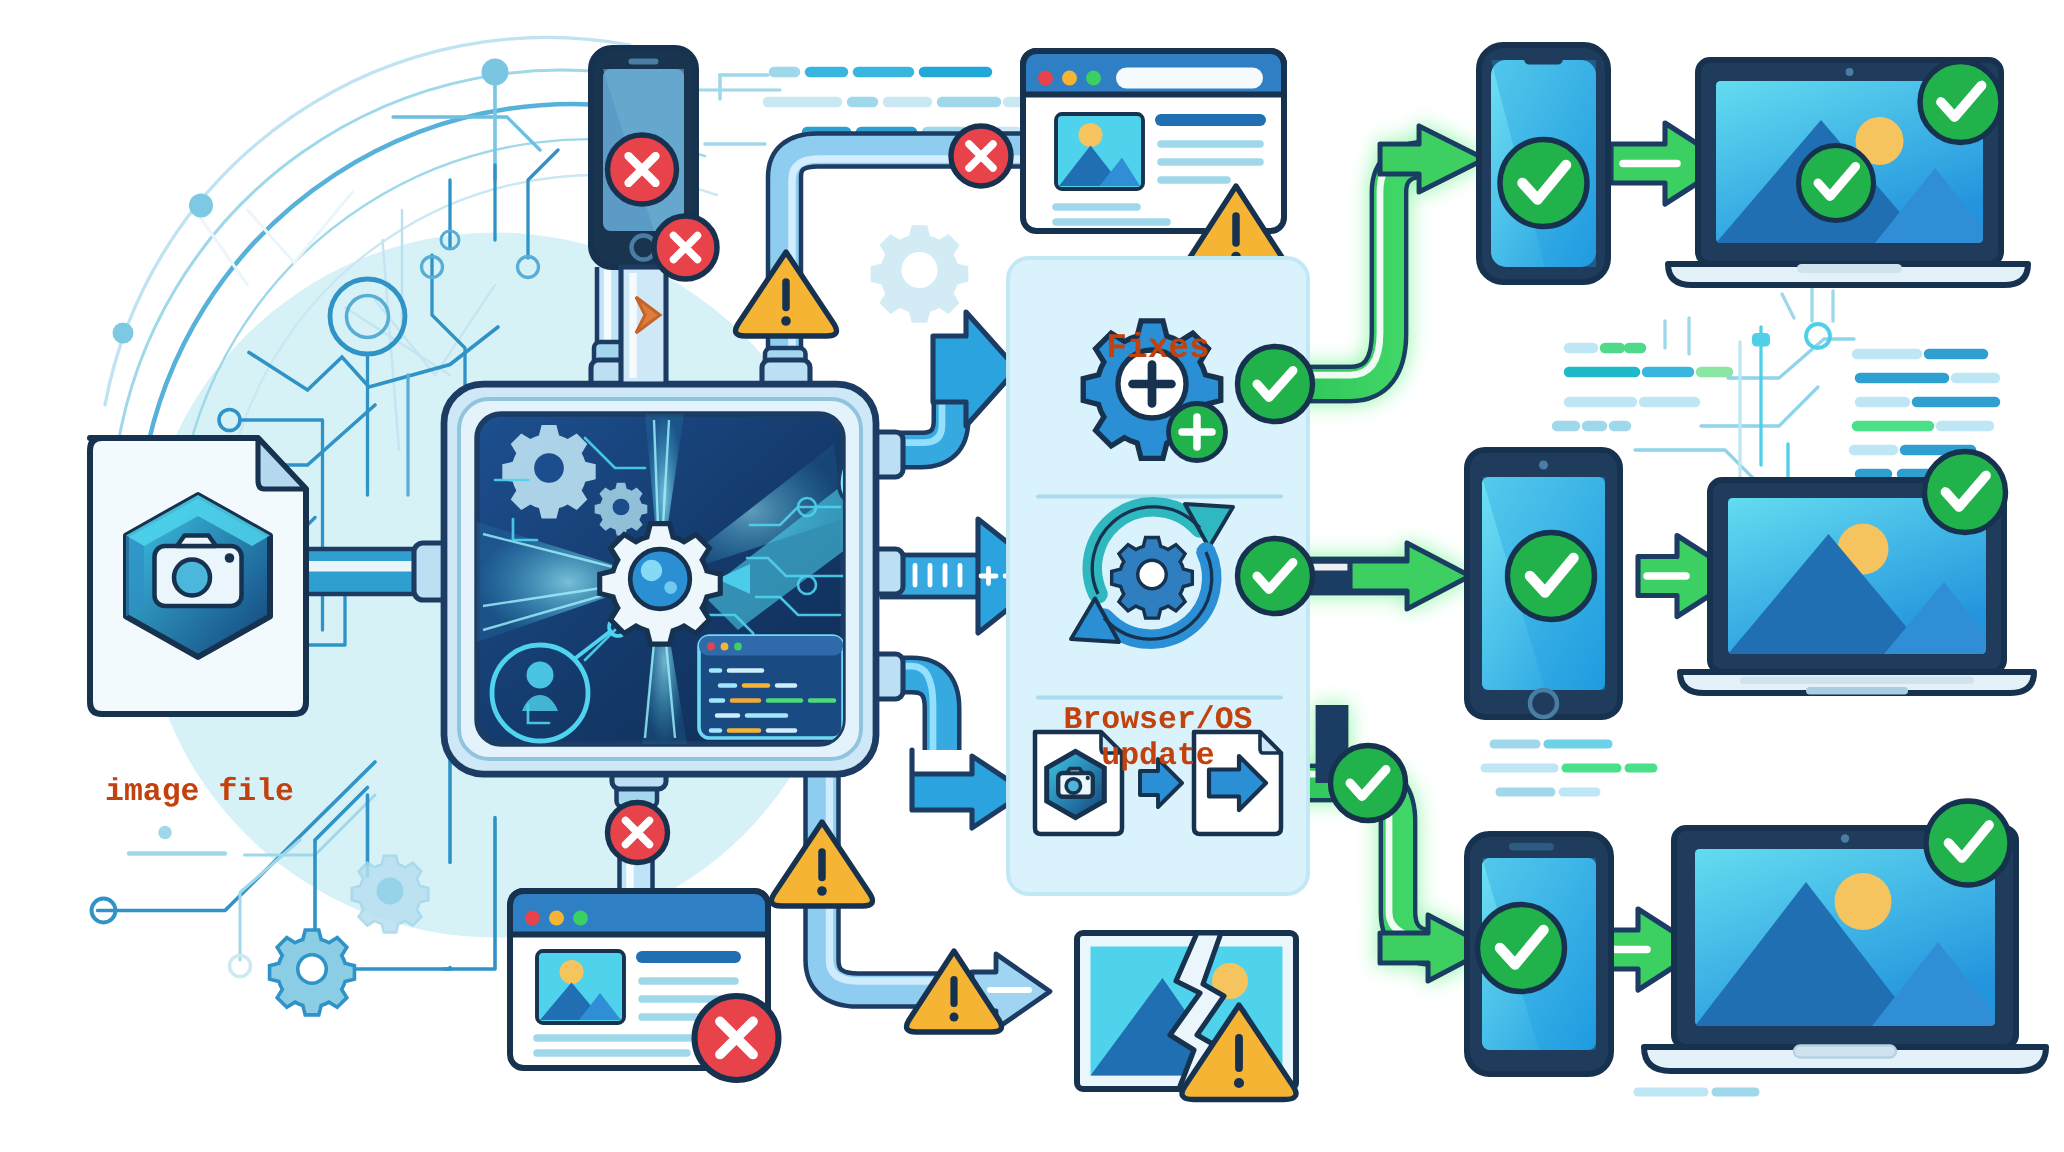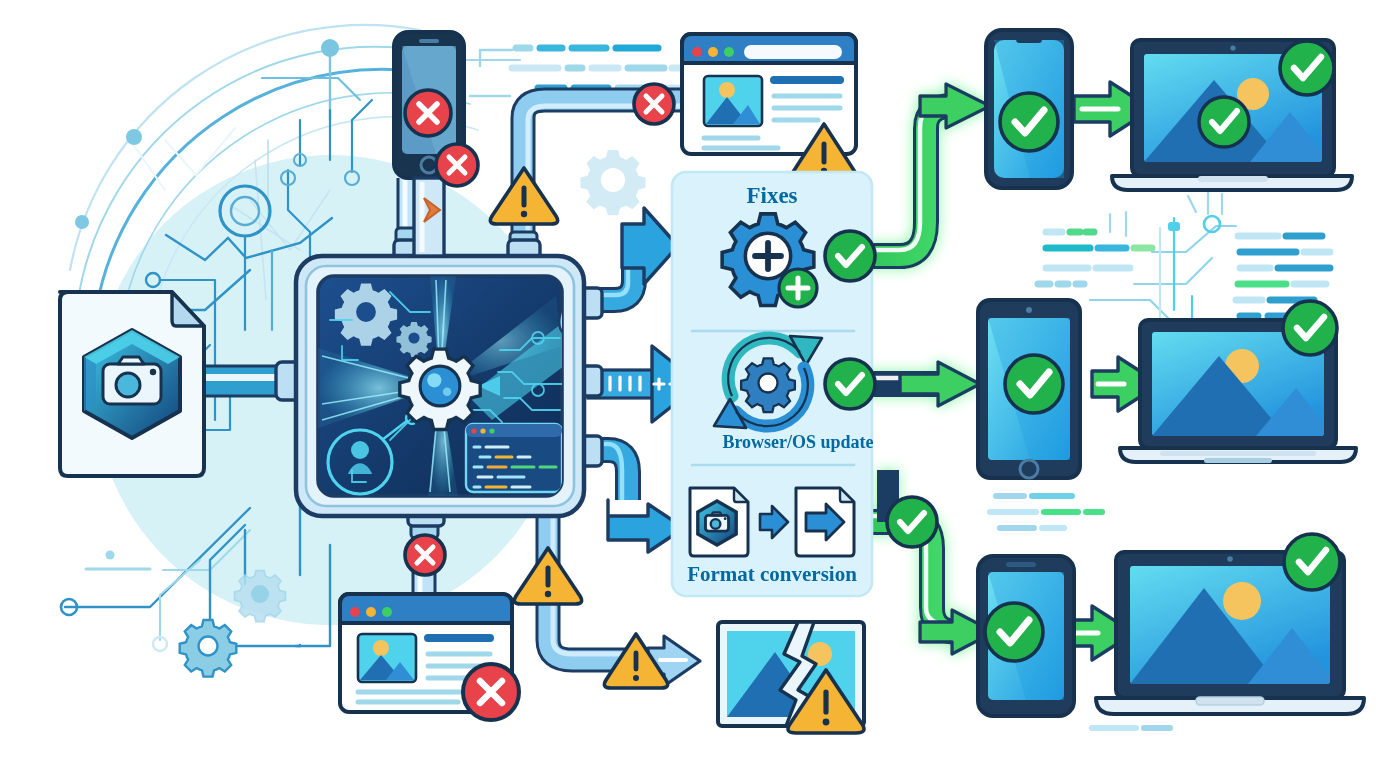--- a/index.html
+++ b/index.html
@@ -1,24 +1,24 @@
 <!DOCTYPE html>
 <html><head>
 <meta charset="utf-8">
 <style>
   html,body{margin:0;padding:0;background:#ffffff;}
   body{width:1376px;height:768px;overflow:hidden;font-family:"Liberation Sans",sans-serif;}
   #stage{position:relative;width:1376px;height:768px;background:#ffffff;}
   #stage svg.layer{position:absolute;left:0;top:0;width:1376px;height:768px;}
-  .lbl{position:absolute;text-align:center;color:#0369a1;font-weight:700;line-height:1.12;
-       font-family:Liberation Serif, serif;pointer-events:none;}
+  .lbl{position:absolute;text-align:center;color:#c2410c;font-weight:700;line-height:1.12;
+       font-family:Liberation Mono, monospace;pointer-events:none;margin-top:37px;}
   #lbl-file{left:38px;top:480px;width:190px;font-size:21px;}
   #lbl-fixes{left:672px;top:183px;width:200px;font-size:23px;}
   #lbl-polyfill{left:672px;top:297px;width:200px;font-size:21px;}
-  #lbl-browser{left:692px;top:432px;width:212px;font-size:18px;}
+  #lbl-browser{left:666px;top:432px;width:212px;font-size:21px;}
   #lbl-format{left:664px;top:563px;width:216px;font-size:21px;}
 </style>
 </head>
 <body>
 
 <div id="stage">
 
 <svg class="layer" viewBox="0 0 1376 768">
   <defs>
     <clipPath id="clipAll">
@@ -718,18 +718,18 @@
       <rect x="1196" y="697" width="68" height="8" rx="4" fill="#cfe2ee" stroke="#b5d2e4" stroke-width="1.6"></rect>
       <g>
         <circle cx="1312" cy="562" r="28" fill="#22b24c" stroke="#16324f" stroke-width="3.6"></circle>
         <path d="M 1299 562 L 1308 572 L 1326 550" fill="none" stroke="#ffffff" stroke-width="6.5" stroke-linecap="round" stroke-linejoin="round"></path>
       </g>
     </g>
   </g>
 </svg>
 
 <div class="lbl" id="lbl-file">
+  <div>image file</div>
 </div>
 <div class="lbl" id="lbl-fixes">Fixes</div>
 <div class="lbl" id="lbl-browser">Browser/OS update</div>
-<div class="lbl" id="lbl-format">Format conversion</div>
 
 </div>
 
 </body></html>

